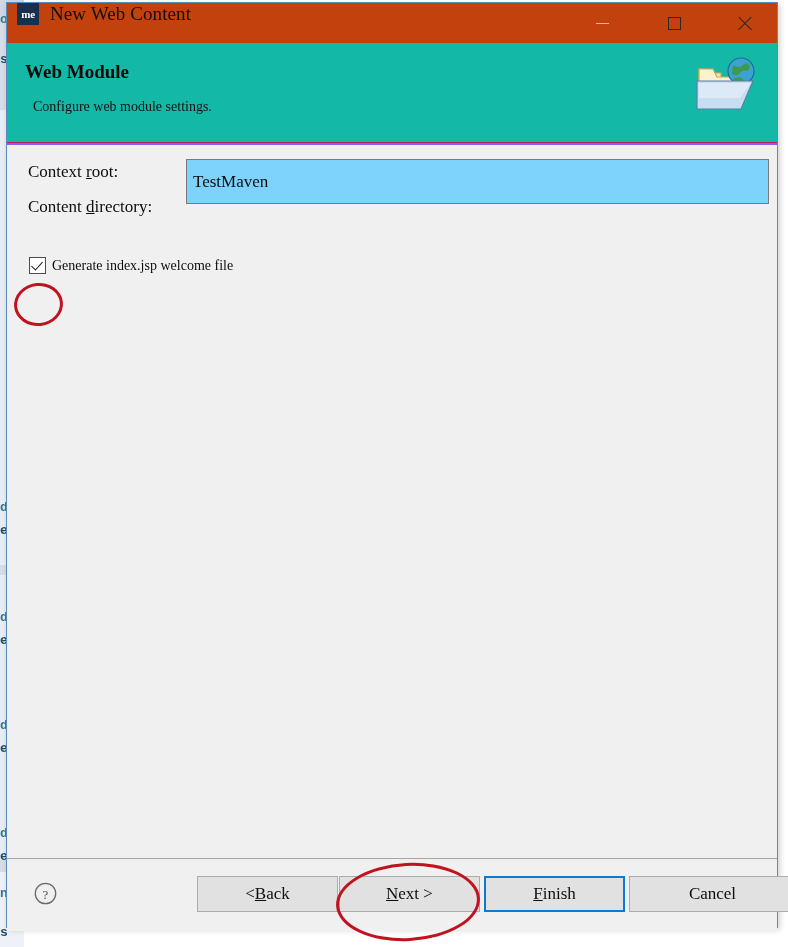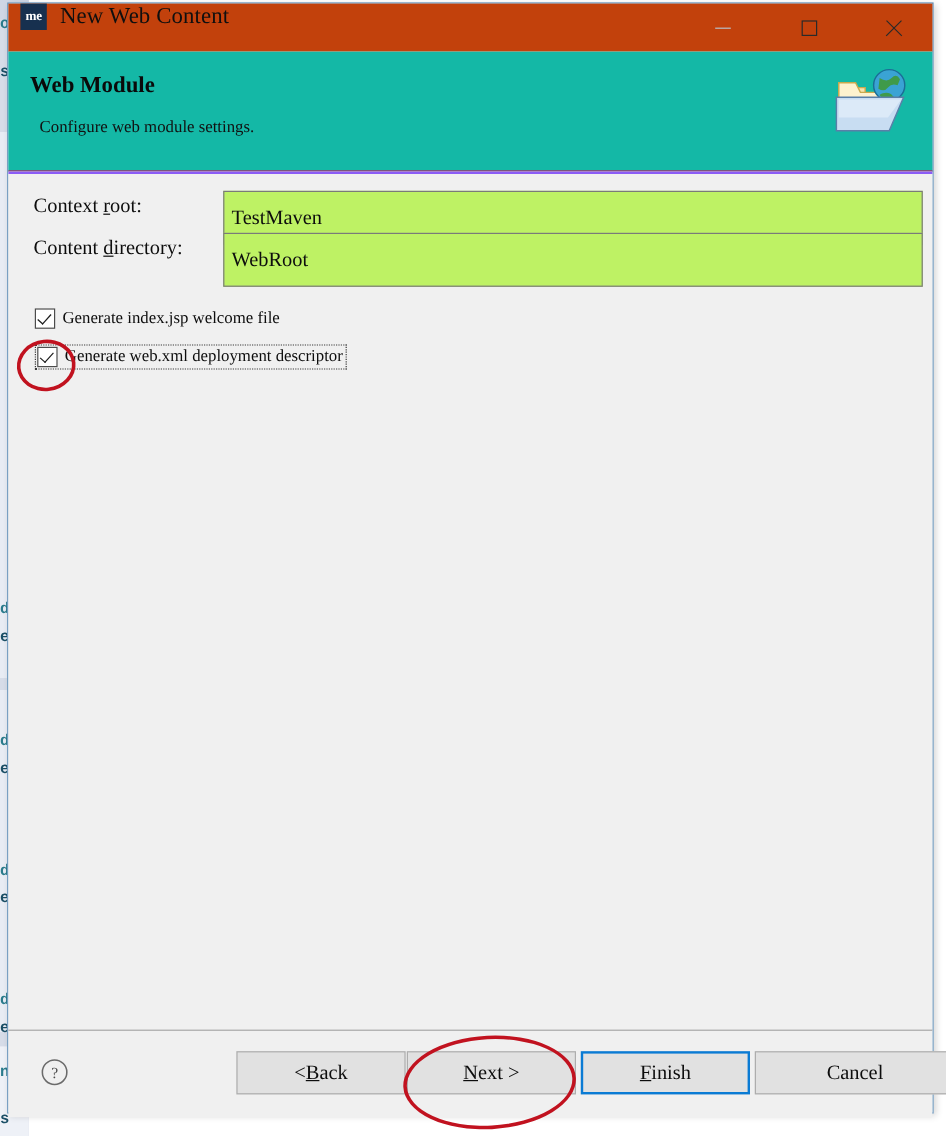--- a/index.html
+++ b/index.html
@@ -171,21 +171,21 @@
   .field-label {
     position: absolute;
     font-size: 17px;
     color: #0d0d0d;
     font-family: "Liberation Serif", serif;
     white-space: nowrap;
   }
   .mnem { text-decoration: underline; }
   .field-input {
     position: absolute;
-    background: #bef264;
+    background: #7dd3fc;
     border: 1px solid #7a7a7a;
     box-sizing: border-box;
     font-size: 17px;
     color: #0d0d0d;
     font-family: "Liberation Serif", serif;
     padding: 0 0 0 6px;
     outline: none;
     height: 45px;
     line-height: 27px;
   }
@@ -345,31 +345,26 @@
   <div id="body">
 
     <div class="field-label" id="label-context-root">
       <span>Context </span><span class="mnem">r</span><span>oot:</span>
     </div>
     <input class="field-input" id="input-context-root" type="text" value="TestMaven" style="">
 
     <div class="field-label" id="label-content-dir">
       <span>Content </span><span class="mnem">d</span><span>irectory:</span>
     </div>
-    <input class="field-input" id="input-content-dir" type="text" value="WebRoot" style="">
 
     <div class="check-row" id="check-row-index">
       <div class="checkbox"></div>
       <div class="check-label">Generate index.jsp welcome file</div>
     </div>
 
-    <div class="check-row" id="check-row-webxml">
-      <div class="checkbox"></div>
-      <div class="check-label">Generate web.xml deployment descriptor</div>
-    </div>
 
   </div>
 
   <div id="footer">
     <div id="help-icon">
       <svg width="23" height="23" viewBox="0 0 23 23">
         <circle cx="11.5" cy="11.5" r="10.2" fill="#f0f0f0" stroke="#6b6b6b" stroke-width="1.3"></circle>
         <text x="11.5" y="16.5" text-anchor="middle" font-family="Liberation Serif, serif" font-size="13" fill="#4a4a4a">?</text>
       </svg>
     </div>

